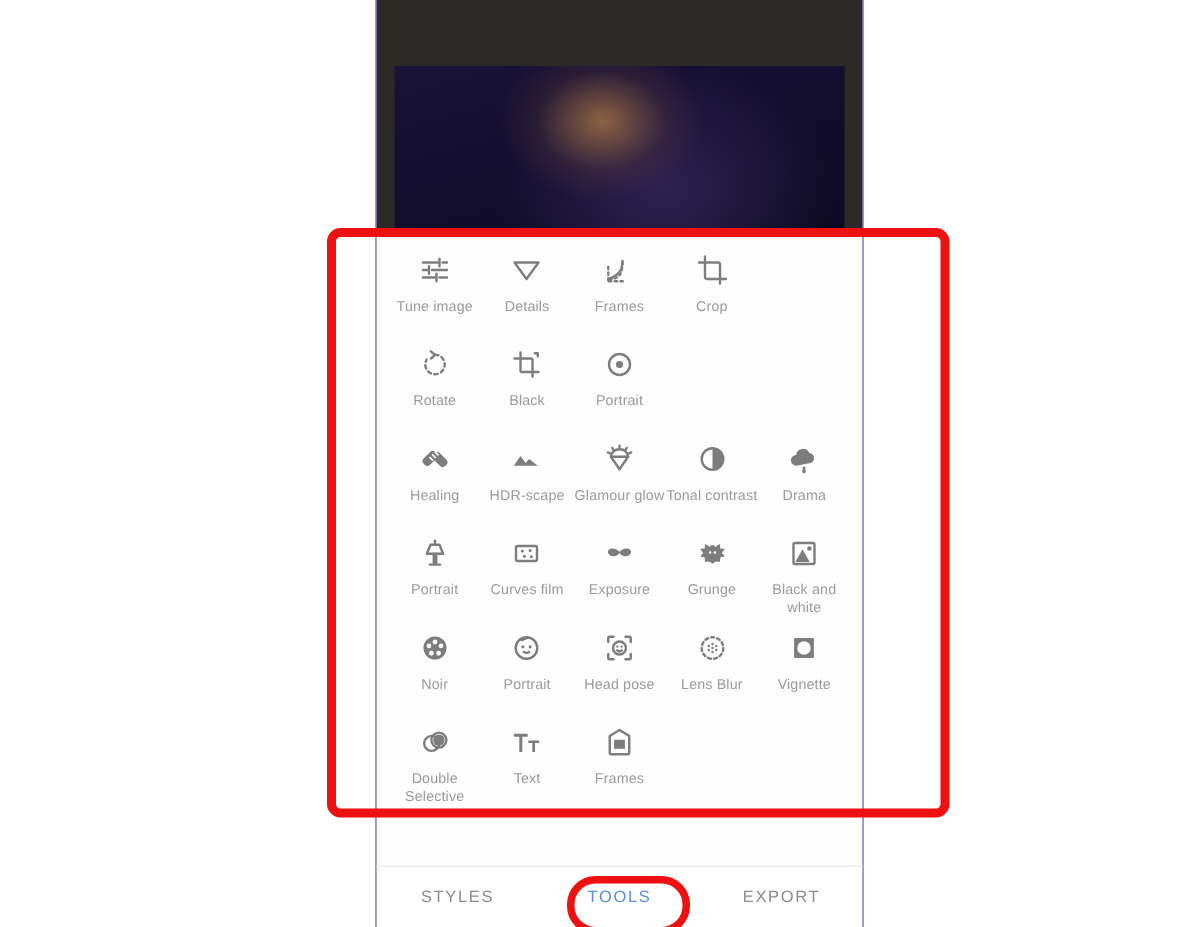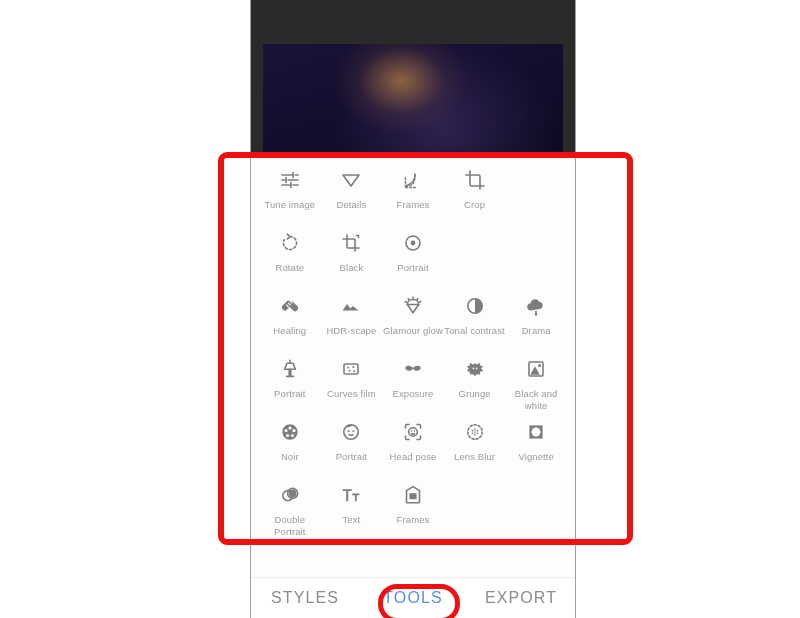--- a/index.html
+++ b/index.html
@@ -110,21 +110,21 @@
     width: 100%;
     height: 40px;
     background: #ffffff;
     border-top: 1px solid #ededed;
     display: flex;
     align-items: center;
   }
   .tab {
     flex: 1 1 33.333%;
     text-align: center;
-    font-size: 16px;
+    font-size: 11px;
     letter-spacing: 1.1px;
     color: #8c8c8c;
     cursor: pointer;
     font-family: "Liberation Sans", sans-serif;
   }
   .tab.active { color: #5a8ee0; text-align: center; }
 
   
   #annot-panel {
     position: absolute;
@@ -451,21 +451,21 @@
           <div class="tool-cell">
             <span class="tool-icon">
               <svg width="24" height="24" viewBox="0 0 24 24">
                 <g stroke="currentColor" fill="none" stroke-width="1.6" stroke-linecap="round" stroke-linejoin="round">
                   <circle cx="9.8" cy="12.6" r="5"></circle>
                   <circle cx="14.6" cy="10.4" r="5"></circle>
                 </g>
                 <path d="M14.6 6.6a3.8 3.8 0 0 1 0 7.6 3.8 3.8 0 0 1 0-7.6z" fill="currentColor"></path>
               </svg>
             </span>
-            <span class="tool-label">Double Portrait</span>
+            <span class="tool-label">Double Selective</span>
           </div>
           <div class="tool-cell">
             <span class="tool-icon">
               <svg width="24" height="24" viewBox="0 0 24 24">
                 <g fill="currentColor">
                   <path d="M3.6 6.2h9.2v1.9H9.2v10.2H7.2V8.1H3.6z"></path>
                   <path d="M13.2 10.6h7.2v1.7h-2.7v6h-1.8v-6h-2.7z"></path>
                 </g>
               </svg>
             </span>

